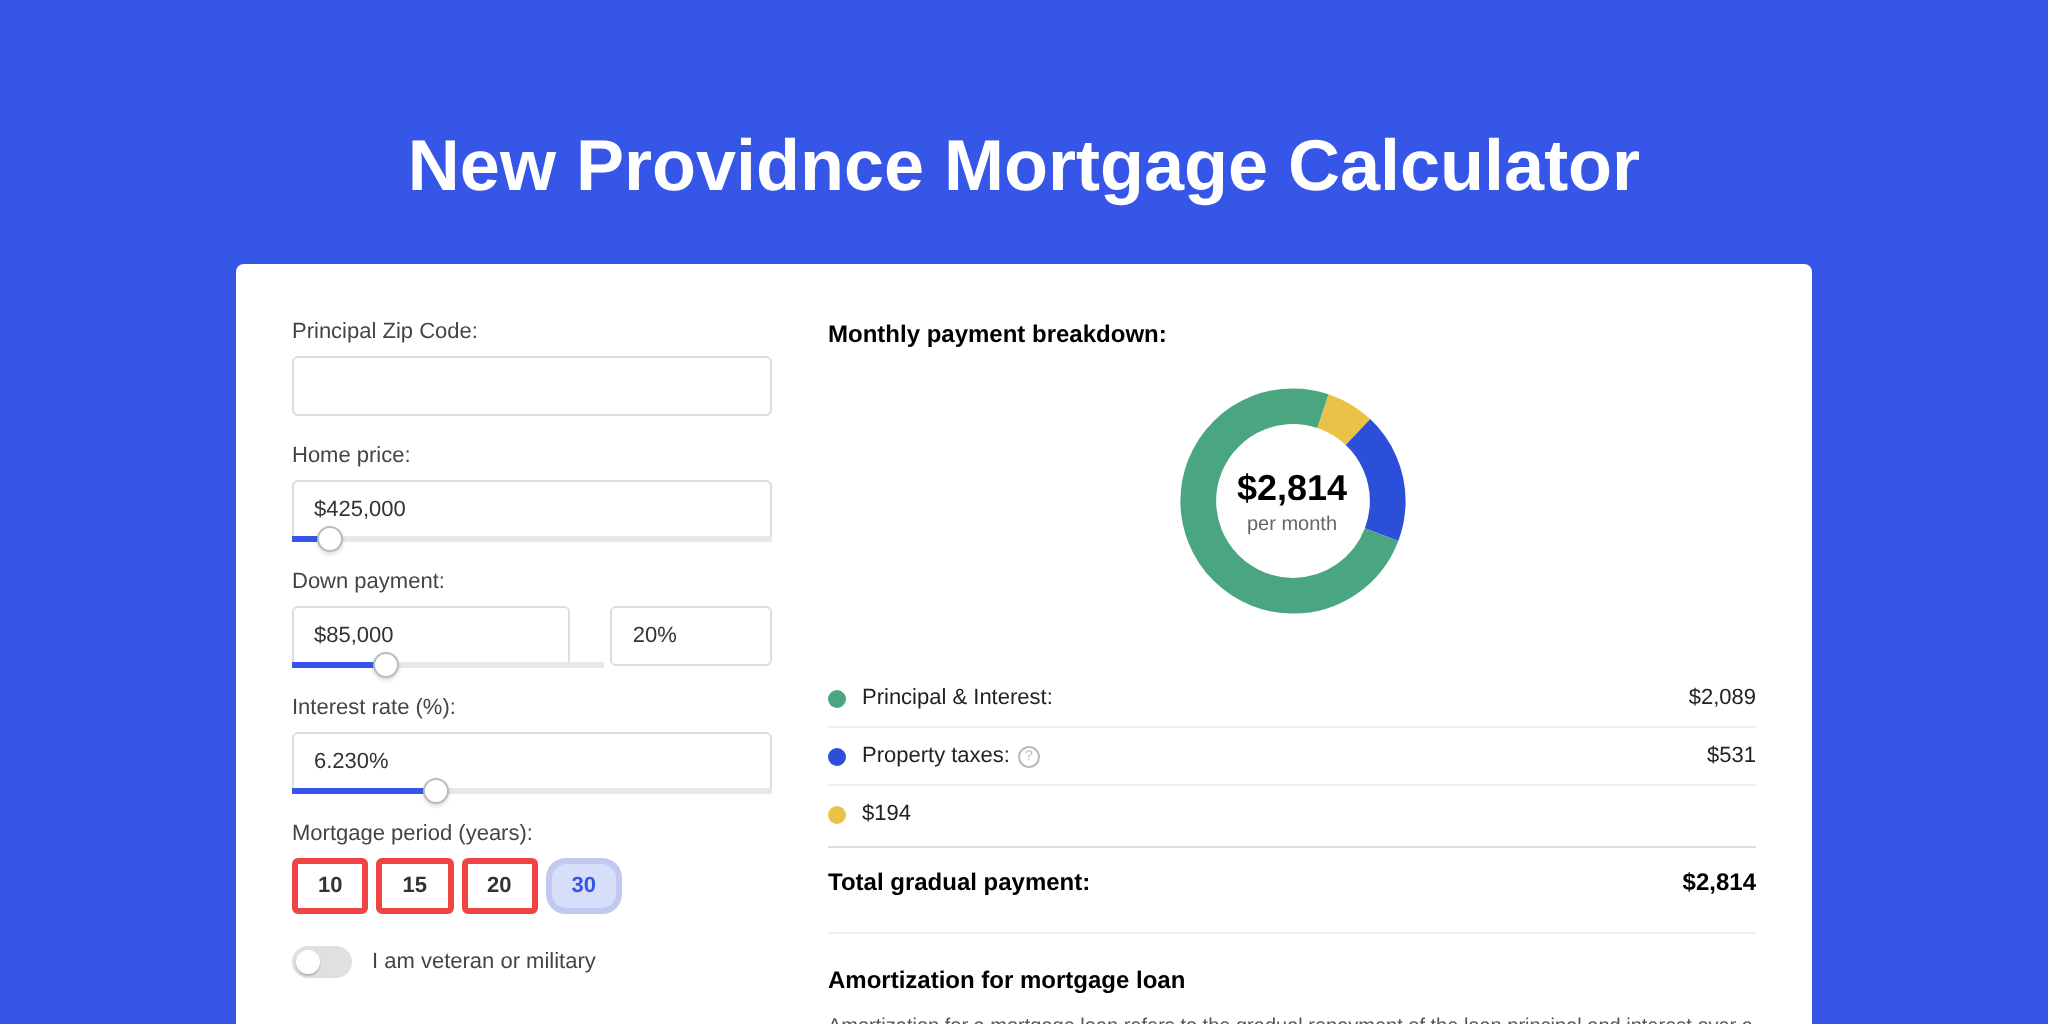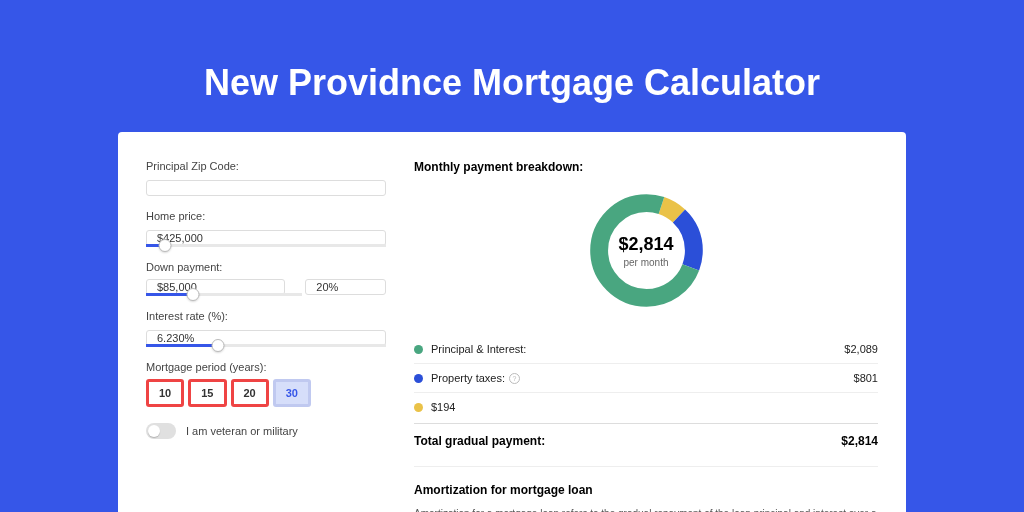--- a/index.html
+++ b/index.html
@@ -41,21 +41,21 @@
     display: block;
     margin-bottom: 6px;
   }
   .field-input {
     width: 100%;
     border: 1px solid #ddd;
     border-radius: 3px;
     padding: 7px 10px;
     font-size: 11px;
     color: #333;
-    height: 16px;
+    height: 30px;
   }
   .field-block { margin-bottom: 14px; position: relative; }
   .slider-track {
     height: 3px;
     background: #e8e8e8;
     position: relative;
     margin-top: -2px;
   }
   .slider-fill {
     height: 3px;
@@ -86,20 +86,21 @@
     font-size: 11px;
     font-weight: 600;
     color: #333;
     background: #fff;
     cursor: pointer;
   }
   .period-btn.active {
     background: #d6defa;
     border-color: #c0c9f0;
     color: #3656e8;
+    border-radius: 10px;
   }
   .toggle-row {
     display: flex;
     align-items: center;
     gap: 10px;
     font-size: 11px;
     color: #444;
     margin-top: 16px;
   }
   .toggle {
@@ -290,21 +291,21 @@
             <span>Principal &amp; Interest:</span>
           </span>
           <span class="legend-val">$2,089</span>
         </div>
         <div class="legend-row">
           <span class="legend-dot" style="background: rgb(43, 79, 216);"></span>
           <span class="legend-label">
             <span>Property taxes:</span>
             <span class="info-icon">?</span>
           </span>
-          <span class="legend-val">$801</span>
+          <span class="legend-val">$531</span>
         </div>
         <div class="legend-row">
           <span class="legend-dot" style="background: rgb(234, 194, 72);"></span>
           <span class="legend-val">$194</span>
         </div>
       </div>
 
     <div class="total-row">
       <span class="tl">Total gradual payment:</span>
       <span>$2,814</span>

